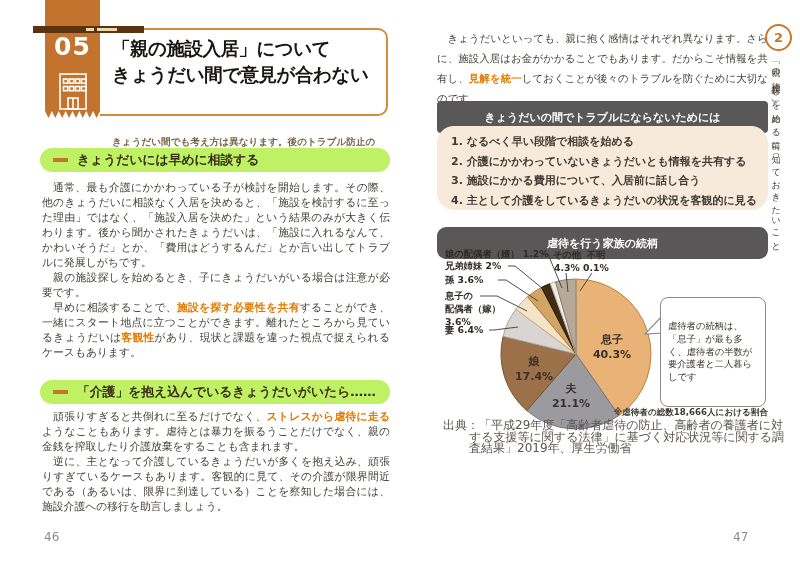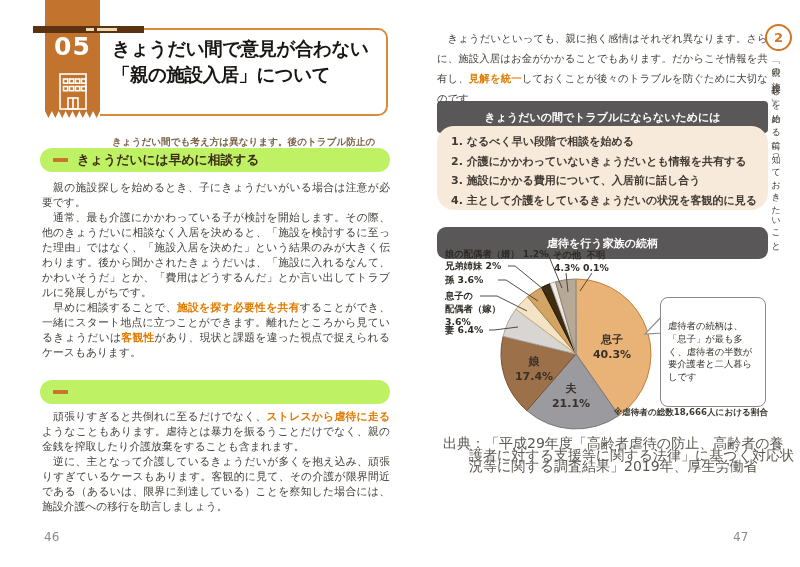--- a/index.html
+++ b/index.html
@@ -39,21 +39,21 @@
   .intro{left:437px;top:28px;width:331px;font-size:10.4px;line-height:20px;color:#44403b;text-align:justify;}
   .graybar{left:437px;width:331px;height:32px;background:#595757;border-radius:4px;color:#fff;font-size:11px;font-weight:700;display:flex;align-items:center;justify-content:center;}
   .tips-box{left:437px;top:126px;width:331px;height:84px;background:#f8eadb;border-radius:17px;box-sizing:border-box;padding:6px 10px 0 14px;}
   .tip-item{font-size:11px;font-weight:700;line-height:19.5px;color:#403a33;white-space:nowrap;}
   svg text{font-family:"DejaVu Sans",sans-serif;}
   .callout{
     left:660px;top:297px;width:106px;background:#fff;border:1.5px solid #8a8a8a;border-radius:8px;
     box-sizing:border-box;padding:22px 7px;font-size:9.3px;line-height:12.8px;color:#33302b;z-index:2;
   }
   .chart-note{left:560px;top:407px;width:208px;text-align:right;font-size:8.6px;font-weight:700;color:#3c3933;}
-  .chart-source{left:443px;top:438px;width:326px;font-size:14px;line-height:11.5px;color:#5a554f;text-indent:-26px;padding-left:26px;box-sizing:content-box;}
+  .chart-source{left:443px;top:420px;width:326px;font-size:12px;line-height:11.5px;color:#5a554f;text-indent:-26px;padding-left:26px;box-sizing:content-box;}
   
   .side-circle{left:765px;top:24px;width:27px;height:27px;border:2.5px solid #cf7524;border-radius:50%;box-sizing:border-box;display:flex;align-items:center;justify-content:center;color:#cf7524;font-size:13px;font-weight:700;}
   .side-label{left:769px;top:58px;height:260px;writing-mode:vertical-rl;font-size:9px;letter-spacing:2px;color:#443f39;}
 </style>
 </head>
 <body>
 
 <div class="abs chapter-tab"></div>
 <div class="abs tab-number">05</div>
 <div class="abs tab-icon">
@@ -73,37 +73,38 @@
     </g>
   </svg>
 </div>
 <div class="abs ribbon">
   <span class="dash d1"></span>
   <span class="dash d2"></span>
 </div>
 
 <div class="abs header-box"></div>
 <div class="abs chapter-title">
+  <div>「親の施設入居」について</div>
   <div>きょうだい間で意見が合わない</div>
-  <div>「親の施設入居」について</div>
 </div>
 <div class="abs chapter-subtitle">きょうだい間でも考え方は異なります。後のトラブル防止のためにも、早めの情報共有を心がけましょう。</div>
 
 <div class="abs pill" style="top:148px;">
   <span class="dash"></span>
   <span class="ptxt">きょうだいには早めに相談する</span>
 </div>
 <div class="abs body-text" style="top:180px;">
+    <div class="para"><span>　通常、最も介護にかかわっている子が検討を開始します。その際、他のきょうだいに相談なく入居を決めると、「施設を検討するに至った理由」ではなく、「施設入居を決めた」という結果のみが大きく伝わります。後から聞かされたきょうだいは、「施設に入れるなんて、かわいそうだ」とか、「費用はどうするんだ」とか言い出してトラブルに発展しがちです。</span></div>
     <div class="para"><span>　親の施設探しを始めるとき、子にきょうだいがいる場合は注意が必要です。</span></div>
-    <div class="para"><span>　通常、最も介護にかかわっている子が検討を開始します。その際、他のきょうだいに相談なく入居を決めると、「施設を検討するに至った理由」ではなく、「施設入居を決めた」という結果のみが大きく伝わります。後から聞かされたきょうだいは、「施設に入れるなんて、かわいそうだ」とか、「費用はどうするんだ」とか言い出してトラブルに発展しがちです。</span></div>
     <div class="para"><span>　早めに相談することで、</span><span class="em">施設を探す必要性を共有</span><span>することができ、一緒にスタート地点に立つことができます。離れたところから見ているきょうだいは</span><span class="em">客観性</span><span>があり、現状と課題を違った視点で捉えられるケースもあります。</span></div>
   </div>
 
 <div class="abs pill" style="top:380px;">
   <span class="dash"></span>
+  <span class="ptxt">「介護」を抱え込んでいるきょうだいがいたら……</span>
 </div>
 <div class="abs body-text" style="top:409px;">
     <div class="para"><span>　頑張りすぎると共倒れに至るだけでなく、</span><span class="em">ストレスから虐待に走る</span><span>ようなこともあります。虐待とは暴力を振るうことだけでなく、親の金銭を搾取したり介護放棄をすることも含まれます。</span></div>
     <div class="para"><span>　逆に、主となって介護しているきょうだいが多くを抱え込み、頑張りすぎているケースもあります。客観的に見て、その介護が限界間近である（あるいは、限界に到達している）ことを察知した場合には、施設介護への移行を助言しましょう。</span></div>
   </div>
 
 <div class="abs page-num" style="left:44px;top:530px;">46</div>
 
 <div class="abs intro">
     <div class="para"><span>　きょうだいといっても、親に抱く感情はそれぞれ異なります。さらに、施設入居はお金がかかることでもあります。だからこそ情報を共有し、</span><span class="em">見解を統一</span><span>しておくことが後々のトラブルを防ぐために大切なのです。</span></div>

